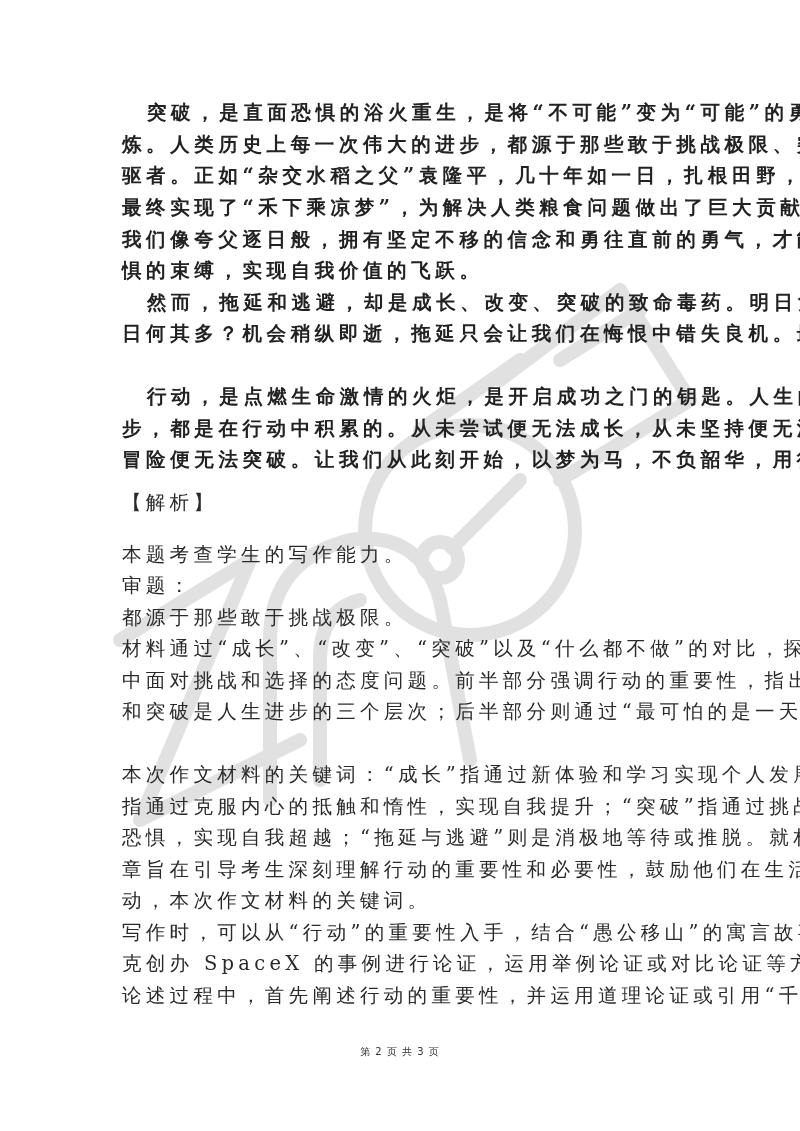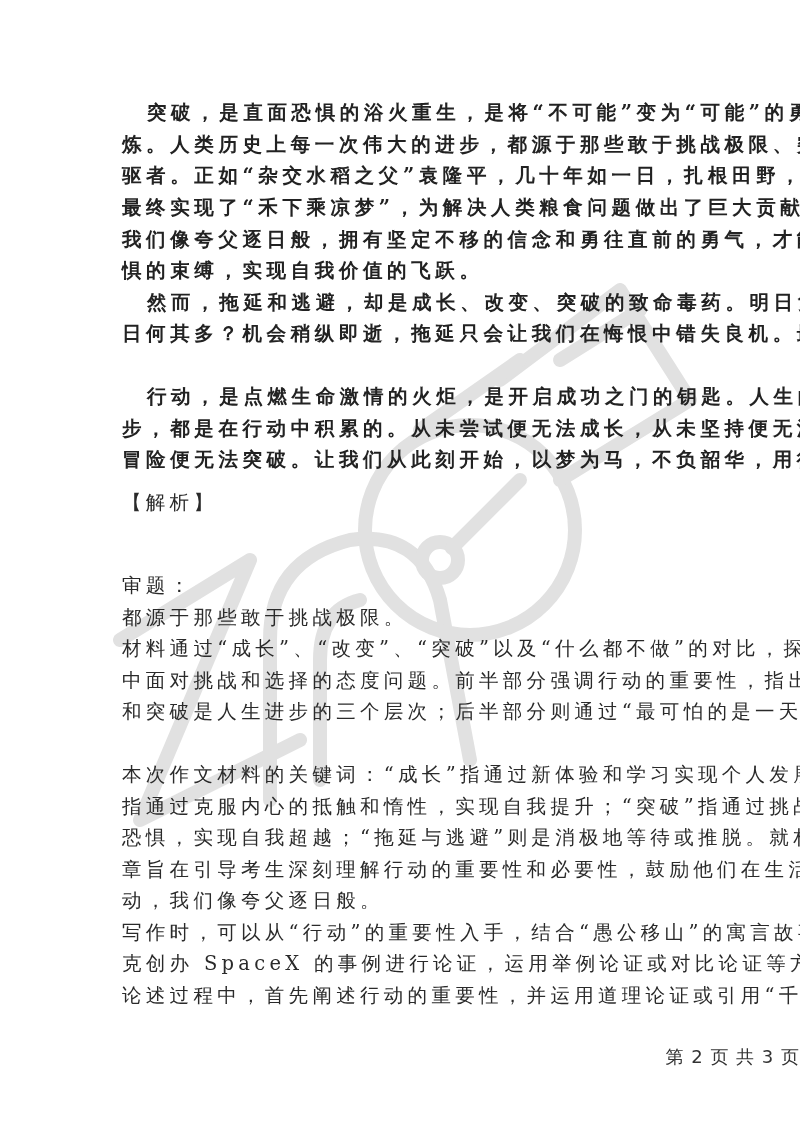--- a/index.html
+++ b/index.html
@@ -10,22 +10,22 @@
     position: absolute; left: 122px; width: 560px;
     height: 32px; line-height: 32px;
     font-family: "DejaVu Serif", "Liberation Serif", serif;
     font-size: 19.5px; color: #1a1a1a; white-space: nowrap;
     letter-spacing: 4.6px;
   }
   .line.essay { font-weight: bold; color: #222; }
   .line.analysis { font-weight: normal; color: #2a2a2a; letter-spacing: 4.3px; }
   .line.indent { left: 147px; }
   .footer {
-    position: absolute; left: 0; width: 800px; top: 1045px; text-align: right;
-    font-family: "DejaVu Sans", "Liberation Sans", sans-serif; font-size: 18px; color: #333;
+    position: absolute; left: 0; width: 800px; top: 1045px; text-align: center;
+    font-family: "DejaVu Sans", "Liberation Sans", sans-serif; font-size: 10px; color: #333;
     letter-spacing: 1px;
   }
 </style>
 </head>
 <body>
 
 <div class="page">
 
   <svg class="watermark" viewBox="0 0 800 1131" xmlns="http://www.w3.org/2000/svg">
     <g fill="none" stroke="#dcdcdc" stroke-width="14" stroke-linecap="round" stroke-linejoin="round" opacity="0.85">
@@ -52,28 +52,29 @@
   <div class="line essay" style="top:192px">最终实现了“禾下乘凉梦”，为解决人类粮食问题做出了巨大贡献。突破，需要</div>
   <div class="line essay" style="top:224px">我们像夸父逐日般，拥有坚定不移的信念和勇往直前的勇气，才能最终冲破恐</div>
   <div class="line essay" style="top:255px">惧的束缚，实现自我价值的飞跃。</div>
   <div class="line essay indent" style="top:287px">然而，拖延和逃避，却是成长、改变、突破的致命毒药。明日复明日，明</div>
   <div class="line essay" style="top:318px">日何其多？机会稍纵即逝，拖延只会让我们在悔恨中错失良机。最可怕的不是</div>
   <div class="line essay indent" style="top:381px">行动，是点燃生命激情的火炬，是开启成功之门的钥匙。人生的每一次进</div>
   <div class="line essay" style="top:413px">步，都是在行动中积累的。从未尝试便无法成长，从未坚持便无法改变，从未</div>
   <div class="line essay" style="top:444px">冒险便无法突破。让我们从此刻开始，以梦为马，不负韶华，用行动去书写属</div>
 
   <div class="line analysis" style="top:487px">【解析】</div>
+  <div class="line analysis" style="top:539px">本题考查学生的写作能力。</div>
   <div class="line analysis" style="top:570px">审题：</div>
   <div class="line analysis" style="top:602px">都源于那些敢于挑战极限。</div>
   <div class="line analysis" style="top:633px">材料通过“成长”、“改变”、“突破”以及“什么都不做”的对比，探讨了人生</div>
   <div class="line analysis" style="top:665px">中面对挑战和选择的态度问题。前半部分强调行动的重要性，指出成长、改变</div>
   <div class="line analysis" style="top:696px">和突破是人生进步的三个层次；后半部分则通过“最可怕的是一天到晚什么都</div>
   <div class="line analysis" style="top:759px">本次作文材料的关键词：“成长”指通过新体验和学习实现个人发展；“改变”</div>
   <div class="line analysis" style="top:791px">指通过克服内心的抵触和惰性，实现自我提升；“突破”指通过挑战自己，克服</div>
   <div class="line analysis" style="top:822px">恐惧，实现自我超越；“拖延与逃避”则是消极地等待或推脱。就材料而言，文</div>
   <div class="line analysis" style="top:854px">章旨在引导考生深刻理解行动的重要性和必要性，鼓励他们在生活中积极行</div>
-  <div class="line analysis" style="top:885px">动，我们像夸父逐日般。</div>
+  <div class="line analysis" style="top:885px">动，本次作文材料的关键词。</div>
   <div class="line analysis" style="top:917px">写作时，可以从“行动”的重要性入手，结合“愚公移山”的寓言故事或马斯</div>
   <div class="line analysis" style="top:948px">克创办 SpaceX 的事例进行论证，运用举例论证或对比论证等方法展开论述。在</div>
   <div class="line analysis" style="top:980px">论述过程中，首先阐述行动的重要性，并运用道理论证或引用“千里之行，始</div>
 
   <div class="footer">第 2 页  共 3 页</div>
 </div>
 
 </body></html>

